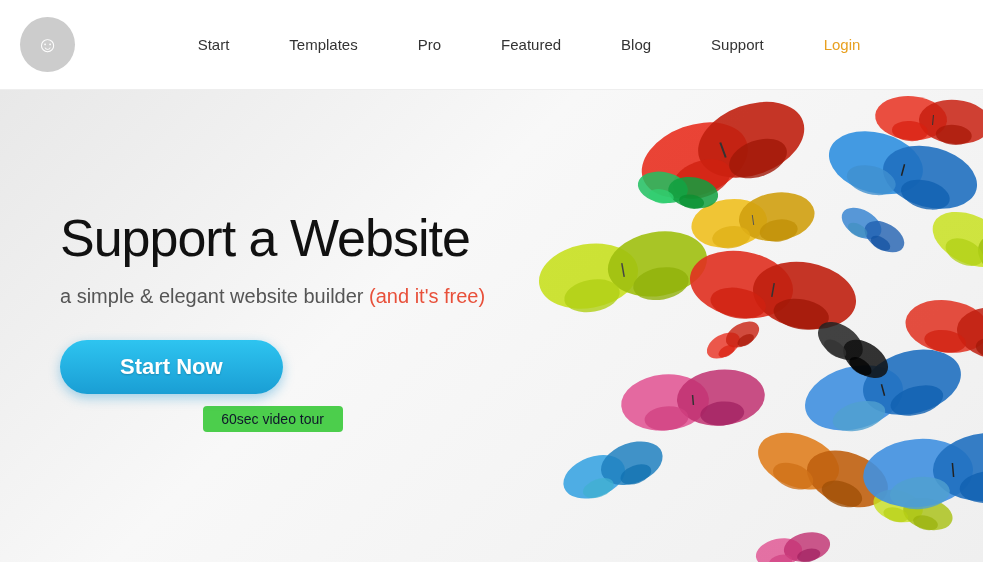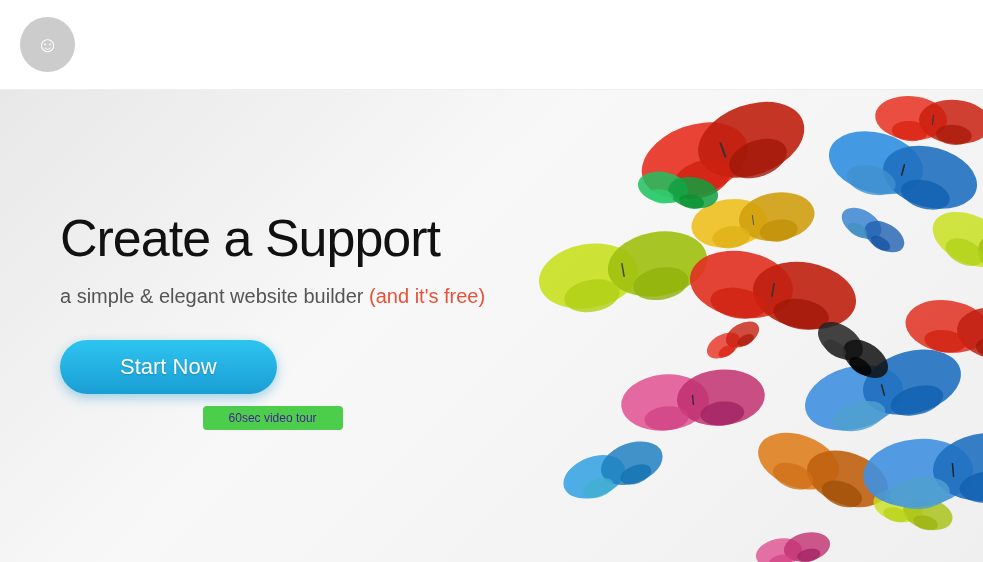--- a/index.html
+++ b/index.html
@@ -95,51 +95,60 @@
     }
     .hero-subtitle .highlight {
       color: #e8503a;
     }
 
     .btn-start {
       display: inline-block;
       background: linear-gradient(to bottom, #2ec4f0, #1a9ed4);
       color: #fff;
       font-size: 22px;
-      font-weight: normal;
+      font-weight: bold;
       padding: 14px 60px;
       border-radius: 40px;
       cursor: pointer;
       border: none;
       text-shadow: 0 1px 2px rgba(0,0,0,0.2);
       box-shadow: 0 4px 12px rgba(30,150,210,0.4);
       margin-bottom: 12px;
     }
 
     .btn-video {
       display: block;
       background: #4cce4c;
-      color: #4c1d95;
-      font-size: 12px;
+      color: #0f172a;
+      font-size: 14px;
       padding: 5px 14px;
       border-radius: 4px;
       cursor: pointer;
       border: none;
       text-align: center;
       width: 140px;
       margin: 0 auto;
     }
   </style>
 </head>
 <body>
 
 <header>
   <div class="logo">
     <span>☺</span>
   </div>
+  <nav>
+    <a>Start</a>
+    <a>Templates</a>
+    <a>Pro</a>
+    <a>Featured</a>
+    <a>Blog</a>
+    <a>Support</a>
+    <a class="login">Login</a>
+  </nav>
 </header>
 
 <section class="hero">
 
   <div class="butterfly-area">
     <svg class="butterfly-svg" viewBox="0 0 560 472" xmlns="http://www.w3.org/2000/svg">
 
       <g transform="translate(300,60) rotate(-20)">
         <ellipse cx="-30" cy="0" rx="55" ry="35" fill="#e83020" opacity="0.9"></ellipse>
         <ellipse cx="30" cy="0" rx="55" ry="35" fill="#c02010" opacity="0.9"></ellipse>
@@ -275,21 +284,21 @@
       <g transform="translate(255,100) rotate(10) scale(0.7)">
         <ellipse cx="-22" cy="0" rx="36" ry="22" fill="#20c060" opacity="0.85"></ellipse>
         <ellipse cx="22" cy="0" rx="36" ry="22" fill="#10a040" opacity="0.85"></ellipse>
         <ellipse cx="-22" cy="13" rx="18" ry="10" fill="#30d070" opacity="0.75"></ellipse>
         <ellipse cx="22" cy="13" rx="18" ry="10" fill="#089030" opacity="0.75"></ellipse>
       </g>
     </svg>
   </div>
 
   <div class="hero-content">
-    <h1 class="hero-title">Create a Support</h1>
+    <h1 class="hero-title">Support a Website</h1>
     <p class="hero-subtitle">
       <span>a simple &amp; elegant website builder </span><span class="highlight">(and it's free)</span>
     </p>
     <button class="btn-start">Start Now</button>
     <br>
     <button class="btn-video">60sec video tour</button>
   </div>
 </section>
 
 </body></html>

